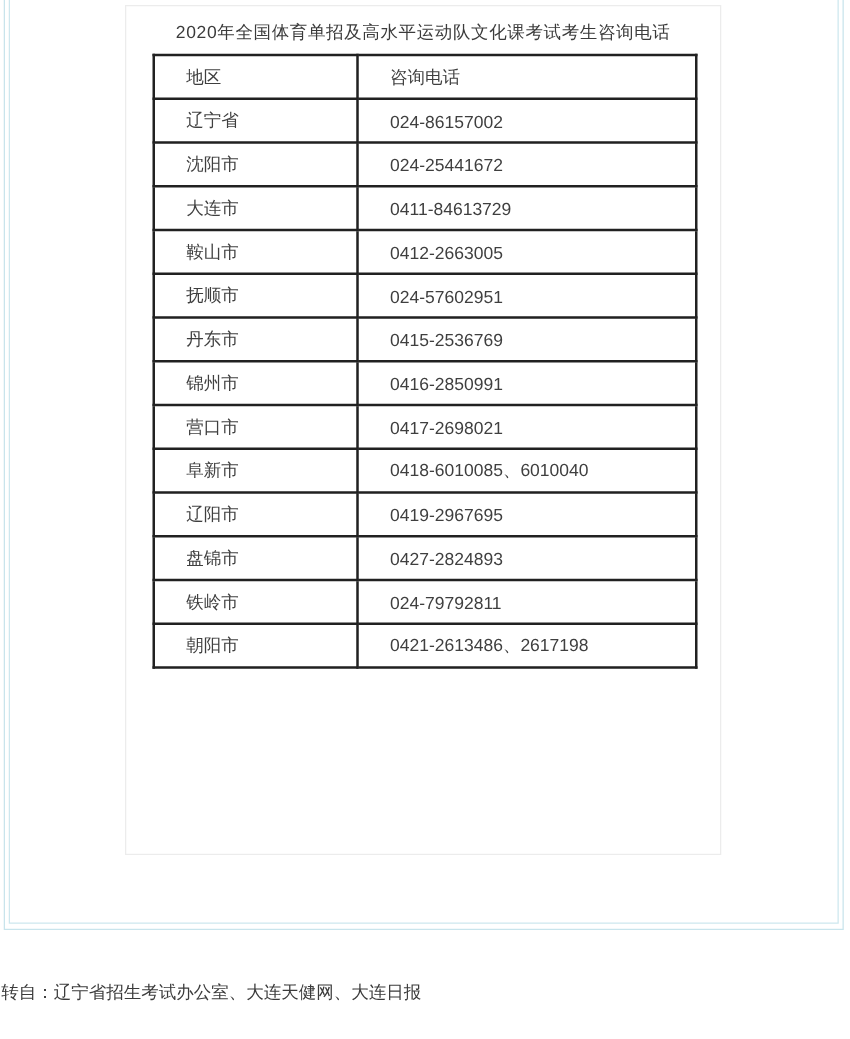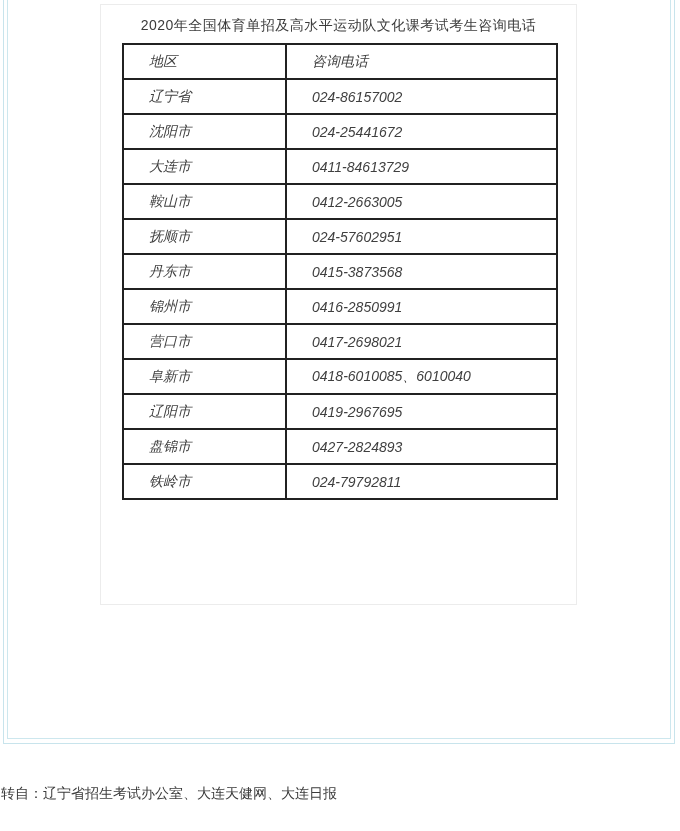--- a/index.html
+++ b/index.html
@@ -35,39 +35,38 @@
     border: 1px solid #cde7ee;
     box-sizing: border-box;
     pointer-events: none;
   }
   
   .content-card {
     position: absolute;
     left: 100px;
     top: 4px;
     width: 477px;
-    height: 601px;
+    height: 680px;
     border: 1px solid #ececec;
     box-sizing: border-box;
     background: #ffffff;
     padding-top: 10px;
   }
   .table-title {
     text-align: center;
     font-size: 14px;
     line-height: 20px;
     color: #3b3b3b;
     letter-spacing: 0.5px;
   }
   table.phone-table {
     border-collapse: collapse;
     margin: 8px 0 0 21px;
     width: 436px;
     table-layout: fixed;
-    font-style: italic;
   }
   table.phone-table th,
   table.phone-table td {
     border: 2px solid #212121;
     height: 33px;
     font-size: 14px;
     font-weight: normal;
     color: #3f3f3f;
     text-align: left;
     padding: 0 0 0 25px;
@@ -127,21 +126,21 @@
         <tr>
           <td class="col-region">鞍山市</td>
           <td class="col-phone">0412-2663005</td>
         </tr>
         <tr>
           <td class="col-region">抚顺市</td>
           <td class="col-phone">024-57602951</td>
         </tr>
         <tr>
           <td class="col-region">丹东市</td>
-          <td class="col-phone">0415-3873568</td>
+          <td class="col-phone">0415-2536769</td>
         </tr>
         <tr>
           <td class="col-region">锦州市</td>
           <td class="col-phone">0416-2850991</td>
         </tr>
         <tr>
           <td class="col-region">营口市</td>
           <td class="col-phone">0417-2698021</td>
         </tr>
         <tr>
@@ -153,18 +152,22 @@
           <td class="col-phone">0419-2967695</td>
         </tr>
         <tr>
           <td class="col-region">盘锦市</td>
           <td class="col-phone">0427-2824893</td>
         </tr>
         <tr>
           <td class="col-region">铁岭市</td>
           <td class="col-phone">024-79792811</td>
         </tr>
+        <tr>
+          <td class="col-region">朝阳市</td>
+          <td class="col-phone">0421-2613486、2617198</td>
+        </tr>
       </tbody>
   </table>
 
 </div>
 
 <div class="source-line">转自：辽宁省招生考试办公室、大连天健网、大连日报</div>
 
 </body></html>

